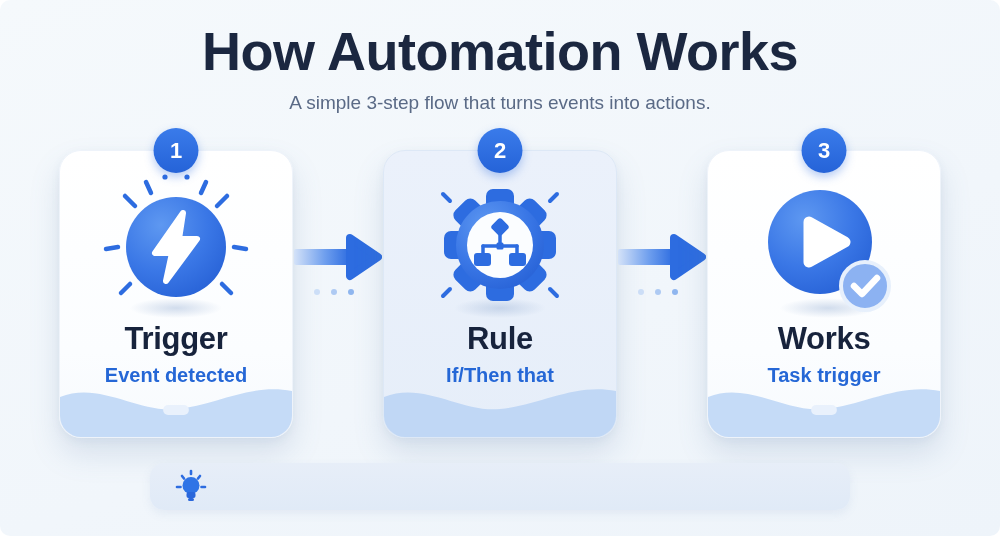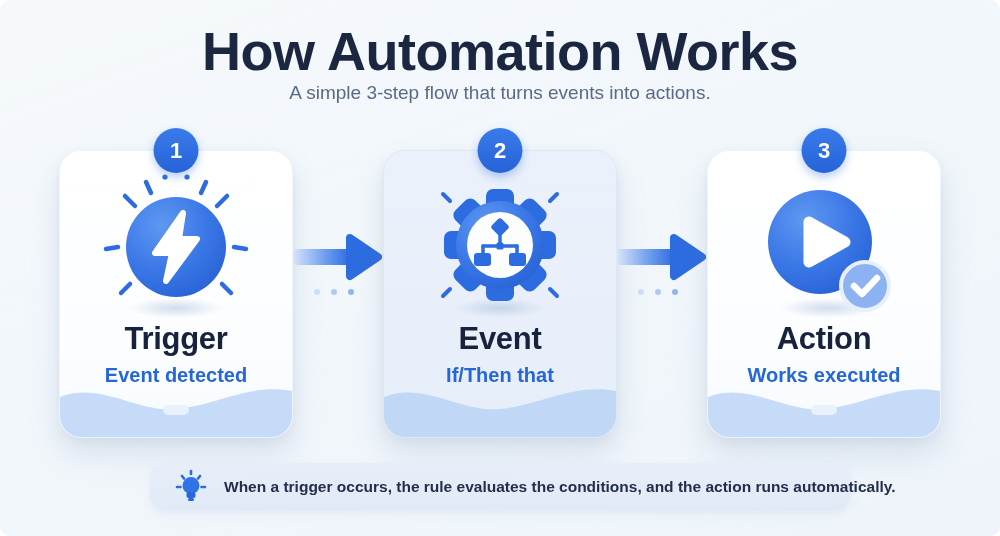--- a/index.html
+++ b/index.html
@@ -17,20 +17,21 @@
 
   
   .header { position: absolute; top: 20px; left: 0; width: 100%; text-align: center; }
   .title {
     font-size: 54px;
     font-weight: 800;
     letter-spacing: -0.5px;
     color: #1b2740;
   }
   .subtitle {
+    margin-top: 10px;
     font-size: 19px;
     font-weight: 500;
     color: #5a6a86;
   }
 
   
   .flow {
     position: absolute;
     top: 150px;
     left: 0;
@@ -268,21 +269,21 @@
               <line x1="80" y1="68" x2="80" y2="78" stroke-width="3.5" stroke-linecap="round"></line>
               <line x1="63" y1="79" x2="97" y2="79" stroke-width="3.5" stroke-linecap="round"></line>
               <rect x="76.5" y="75.5" width="7" height="7" rx="1.5" stroke-width="0"></rect>
               <line x1="63" y1="79" x2="63" y2="86" stroke-width="3.5" stroke-linecap="round"></line>
               <line x1="97" y1="79" x2="97" y2="86" stroke-width="3.5" stroke-linecap="round"></line>
               <rect x="54" y="86" width="17" height="13" rx="3" stroke-width="0"></rect>
               <rect x="89" y="86" width="17" height="13" rx="3" stroke-width="0"></rect>
             </g>
           </svg>
         </div>
-        <div class="step-title">Event</div>
+        <div class="step-title">Rule</div>
         <div class="step-subtitle">If/Then that</div>
       </div>
       <div class="badge">
         <span>2</span>
       </div>
     </div>
 
     <div class="connector">
       <svg class="arrow-svg" width="88" height="50" viewBox="0 0 88 50">
         <rect x="0" y="17" width="56" height="16" rx="2" fill="url(#gradArrow)"></rect>
@@ -303,22 +304,22 @@
         </svg>
         <div class="icon-wrap">
           <svg viewBox="0 0 160 160" width="160" height="160">
             <ellipse cx="84" cy="141" rx="48" ry="10" fill="url(#gradShadow)"></ellipse>
             <circle cx="76" cy="75" r="52" fill="url(#gradCircle)"></circle>
             <path d="M65 55 L101 75 L65 95 Z" fill="#ffffff" stroke="#ffffff" stroke-width="11" stroke-linejoin="round"></path>
             <circle cx="121" cy="119" r="24" fill="#8cb2f2" stroke="#e7f0fc" stroke-width="4"></circle>
             <path d="M110 119 L118 127 L133 111" fill="none" stroke="#ffffff" stroke-width="6.5" stroke-linecap="round" stroke-linejoin="round"></path>
           </svg>
         </div>
-        <div class="step-title">Action</div>
-        <div class="step-subtitle">Works executed</div>
+        <div class="step-title">Works</div>
+        <div class="step-subtitle">Task trigger</div>
       </div>
       <div class="badge">
         <span>3</span>
       </div>
     </div>
 
   </div>
 
   <div class="note">
     <span style="display:flex">
@@ -328,16 +329,15 @@
           <line x1="29.5" y1="19" x2="33" y2="19"></line>
           <line x1="19" y1="3" x2="19" y2="6"></line>
           <line x1="10" y1="8" x2="12" y2="10.5"></line>
           <line x1="28" y1="8" x2="26" y2="10.5"></line>
         </g>
         <circle cx="19" cy="17.5" r="8.5" fill="#2f74e6"></circle>
         <rect x="14.5" y="24" width="9" height="6" rx="2" fill="#2a67db"></rect>
         <rect x="16" y="30" width="6" height="3" rx="1.5" fill="#2a67db"></rect>
       </svg>
     </span>
-    <span class="note-text">When a trigger occurs, the rule evaluates the conditions, and the action runs automatically.</span>
   </div>
 
 </div>
 
 </body></html>

